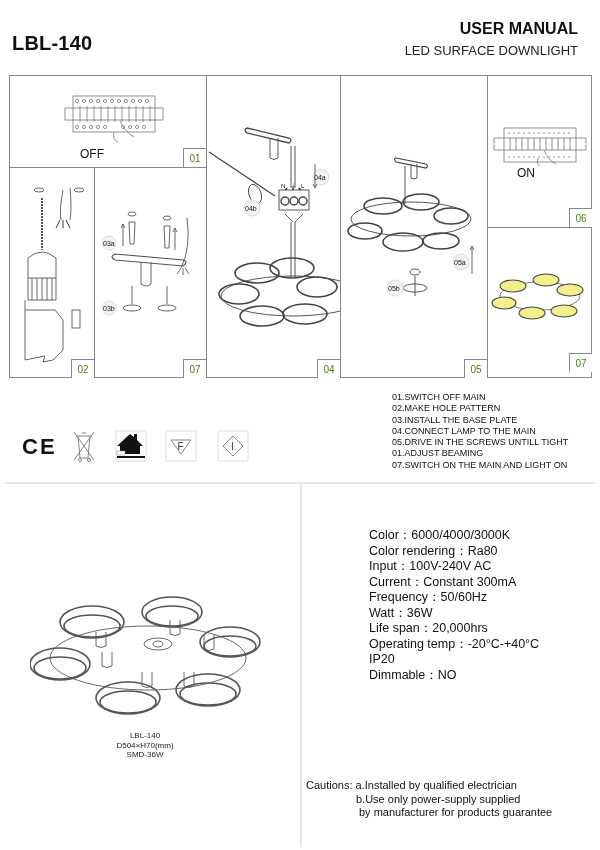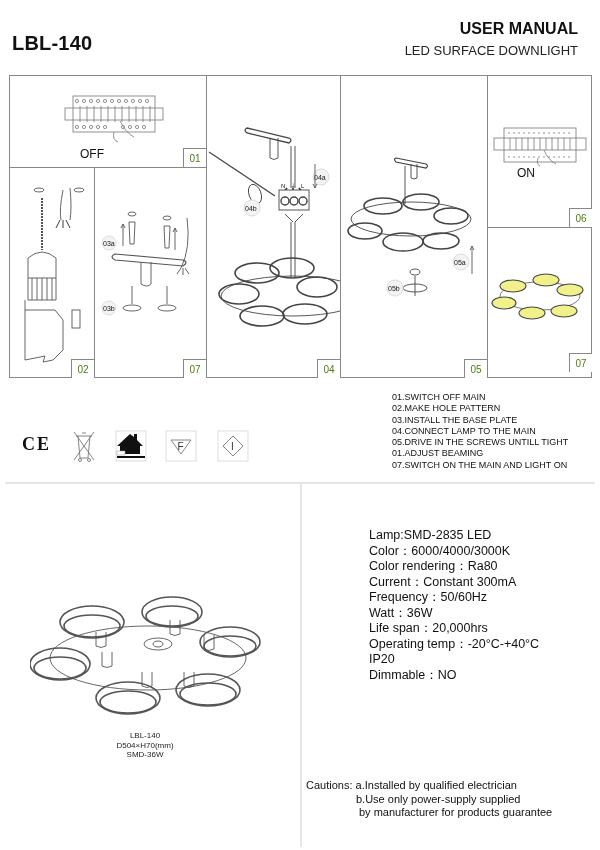--- a/index.html
+++ b/index.html
@@ -227,21 +227,21 @@
   <div class="step">01.SWITCH OFF MAIN</div>
   <div class="step">02.MAKE HOLE PATTERN</div>
   <div class="step">03.INSTALL THE BASE PLATE</div>
   <div class="step">04.CONNECT LAMP TO THE MAIN</div>
   <div class="step">05.DRIVE IN THE SCREWS UNTILL TIGHT</div>
   <div class="step">01.ADJUST BEAMING</div>
   <div class="step">07.SWITCH ON THE MAIN AND LIGHT ON</div>
 </div>
 
 <div class="abs icons">
-  <span class="icon" style="left:2px; top:4px; font-size:18px; font-weight:bold; letter-spacing:2px; font-family:Liberation Serif, serif;text-align:right;">CE</span>
+  <span class="icon" style="left:2px; top:4px; font-size:22px; font-weight:bold; letter-spacing:2px; font-family:Liberation Sans, sans-serif;text-align:right;">CE</span>
   <svg class="icon" style="left:52px;" width="24" height="34">
     <g stroke="#777" fill="none" stroke-width="0.9">
       <path d="M4 6 h16 M6 6 l2 22 h8 l2 -22 M10 3 h4"></path>
       <path d="M2 2 l20 28 M22 2 l-20 28"></path>
       <circle cx="8" cy="30" r="1.5"></circle>
         <circle cx="17" cy="30" r="1.5"></circle>
     </g>
   </svg>
   <svg class="icon" style="left:95px;" width="32" height="32">
     <rect x="1" y="1" width="30" height="30" fill="none" stroke="#ddd"></rect>
@@ -292,23 +292,23 @@
   </g>
 </svg>
 
 <div class="abs caption">
   <div>LBL-140</div>
   <div>D504×H70(mm)</div>
   <div>SMD-36W</div>
 </div>
 
 <div class="abs specs">
-  <div class="spec">Lamp:SMD-2835 LED</div>
   <div class="spec">Color：6000/4000/3000K</div>
   <div class="spec">Color rendering：Ra80</div>
+  <div class="spec">Input：100V-240V AC</div>
   <div class="spec">Current：Constant 300mA</div>
   <div class="spec">Frequency：50/60Hz</div>
   <div class="spec">Watt：36W</div>
   <div class="spec">Life span：20,000hrs</div>
   <div class="spec">Operating temp：-20°C-+40°C</div>
   <div class="spec">IP20</div>
   <div class="spec">Dimmable：NO</div>
 </div>
 
 <div class="abs cautions">

